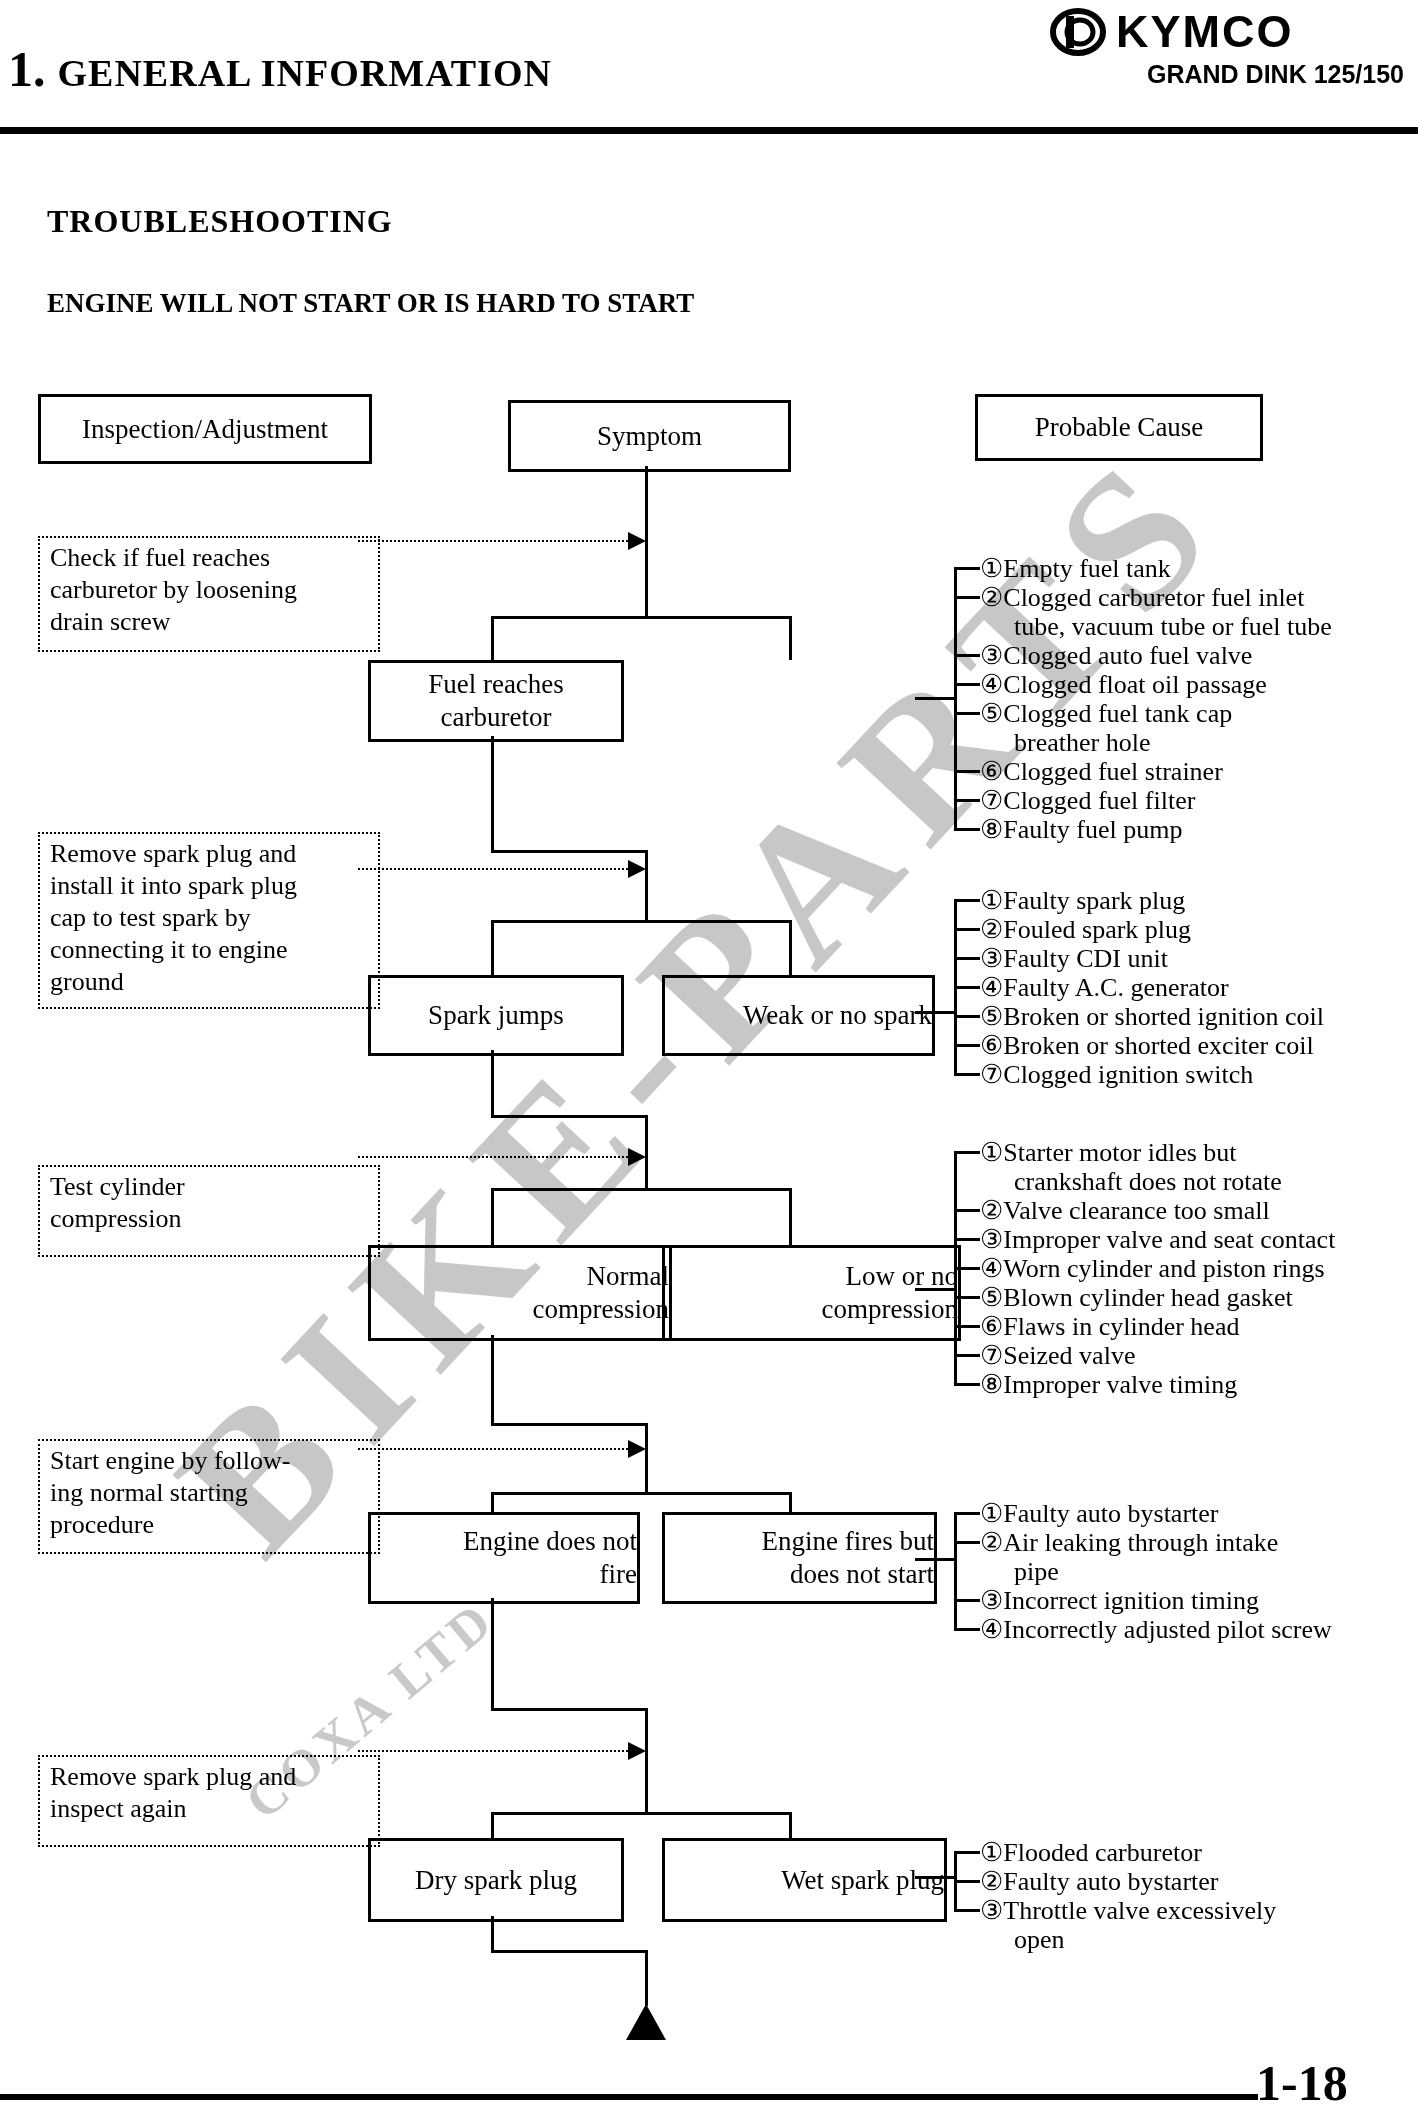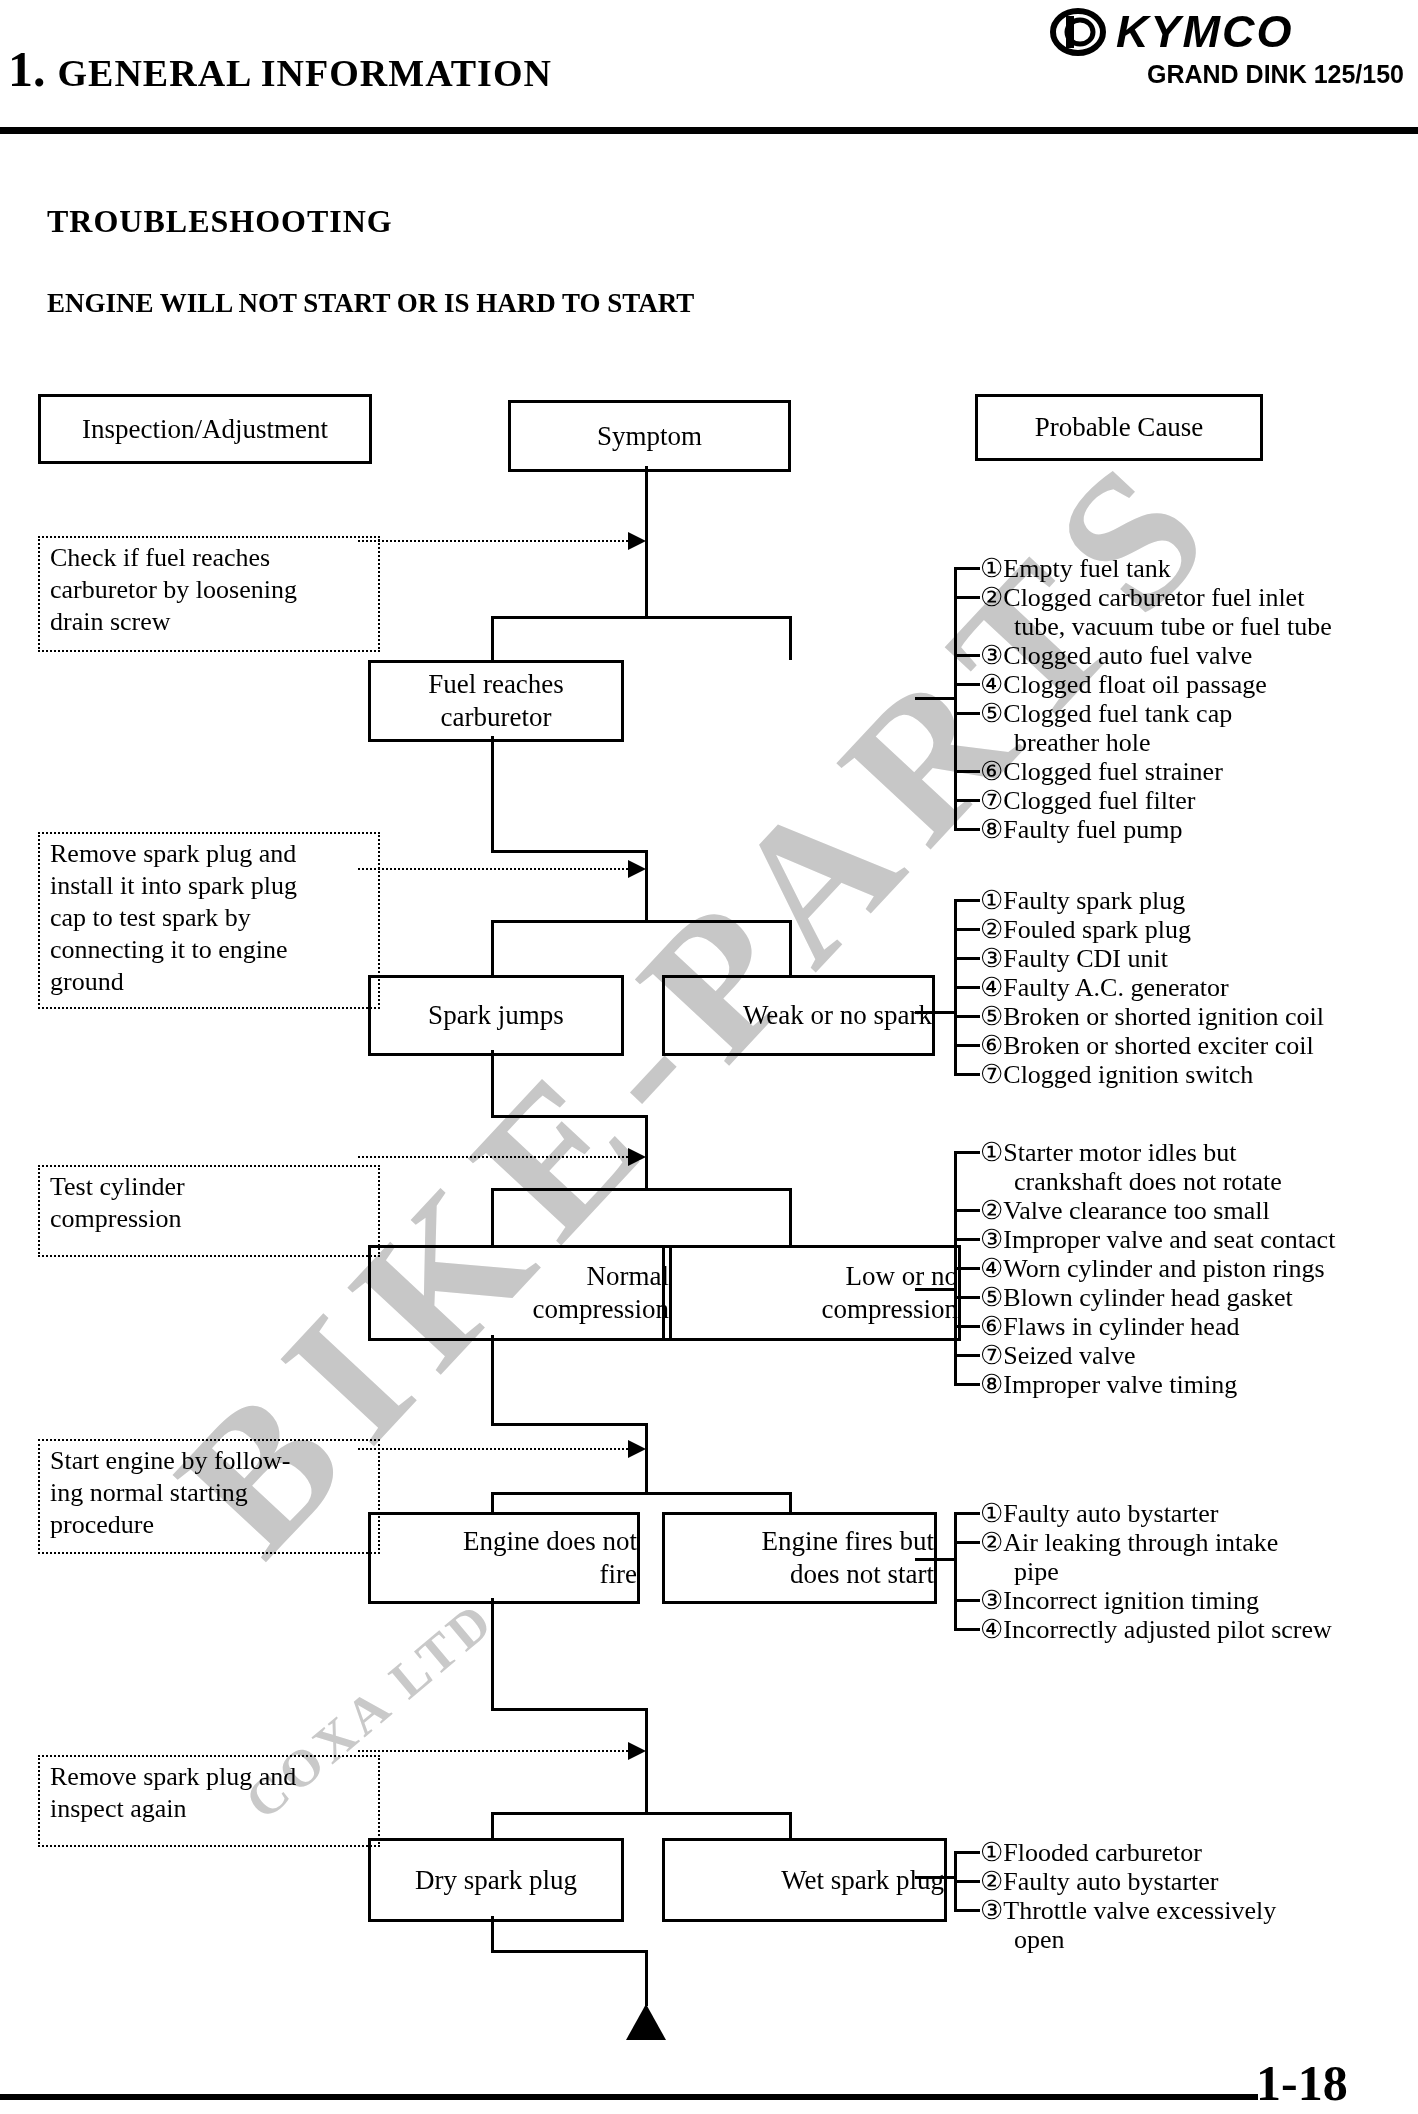--- a/index.html
+++ b/index.html
@@ -13,21 +13,21 @@
            left:700px;top:1000px;transform:translate(-50%,-50%) rotate(-47deg);}
   .wm-sub{font-size:52px;letter-spacing:5px;color:#c9c9c9;
           left:370px;top:1710px;transform:translate(-50%,-50%) rotate(-40deg);}
   .z{position:absolute;z-index:1;}
   
   .h-title{left:8px;top:40px;display:flex;align-items:baseline;gap:12px;font-weight:bold;}
   .h-title .t-num{font-size:50px;}
   .h-title .t-rest{font-size:38px;letter-spacing:1px;}
   .brand{left:1050px;top:4px;display:flex;align-items:center;gap:10px;}
   .brand-text{font-family:"Liberation Sans","DejaVu Sans",sans-serif;font-weight:900;
-              font-size:45px;letter-spacing:2px;font-style:italic;}
+              font-size:45px;letter-spacing:2px;}
   .model{left:1050px;top:60px;width:354px;text-align:right;
          font-family:"Liberation Sans","DejaVu Sans",sans-serif;font-weight:bold;font-size:25px;}
   .rule-top{left:0;top:127px;width:1418px;height:7px;background:#000;}
   .sec-h1{left:47px;top:203px;font-size:32px;font-weight:bold;letter-spacing:1px;}
   .sec-h2{left:47px;top:288px;font-size:27px;font-weight:bold;}
   
   .box{position:absolute;z-index:1;border:3px solid #000;background:transparent;
        font-size:27px;line-height:33px;display:flex;flex-direction:column;justify-content:center;}
   .box.ctr{align-items:center;text-align:center;}
   .box span{display:block;text-align:right;}

